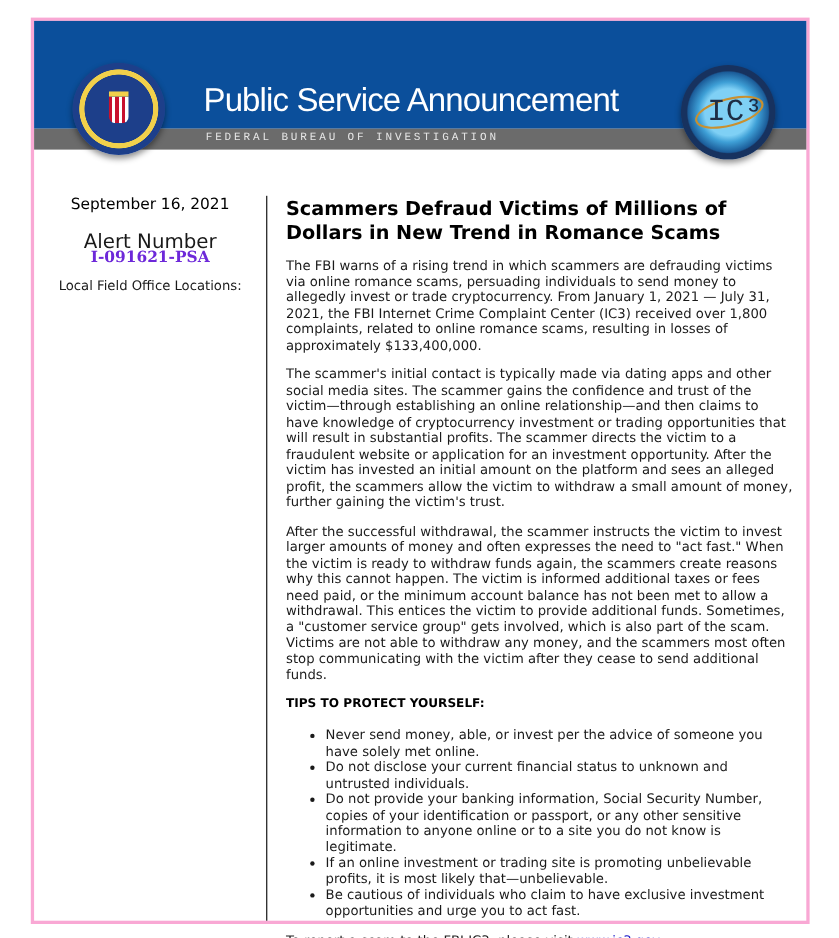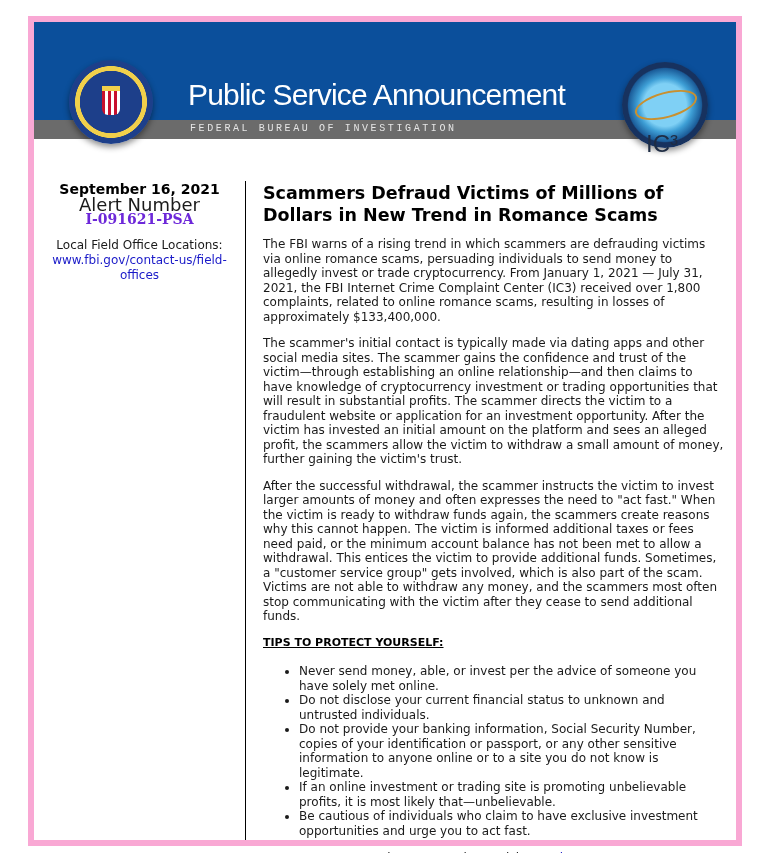--- a/index.html
+++ b/index.html
@@ -1,53 +1,53 @@
 <!DOCTYPE html>
 <html><head>
 <meta charset="utf-8">
 <style>
   html, body { margin: 0; padding: 0; background: #ffffff; }
   body { width: 763px; height: 853px; position: relative; overflow: hidden;
          font-family: "DejaVu Sans", sans-serif; color: #1a1a1a; }
   .frame { position: absolute; left: 28px; top: 16px; width: 702px; height: 818px;
-           border: 6px solid #f9a8d4; box-sizing: content-box; }
+           border: 3px solid #f9a8d4; box-sizing: content-box; }
   .banner { position: absolute; left: 0; top: 0; width: 702px; height: 117px; }
   .banner-blue { position: absolute; left: 0; top: 0; width: 702px; height: 98px; background: #0b4f9b; }
   .banner-gray { position: absolute; left: 0; top: 98px; width: 702px; height: 19px; background: #6b6b6b; }
   .banner-title { position: absolute; left: 154px; top: 56px; font-family: "Liberation Sans", sans-serif;
                   font-size: 30px; color: #ffffff; letter-spacing: -0.8px; white-space: nowrap; }
   .banner-sub { position: absolute; left: 156px; top: 101px; font-family: Liberation Mono, monospace;
                 font-size: 10px; color: #e6e6e6; letter-spacing: 2.6px; white-space: nowrap; }
   .seal { position: absolute; border-radius: 50%; }
   .seal-fbi { left: 35px; top: 38px; width: 84px; height: 84px;
               background: radial-gradient(circle, #1d3f8a 0 52%, #f1d04b 53% 60%, #1d3f8a 61% 80%, #e8b923 81% 100%);
               box-shadow: 0 3px 6px rgba(0,0,0,0.45); }
   .seal-fbi .shield { position: absolute; left: 33px; top: 26px; width: 18px; height: 24px;
                       background: repeating-linear-gradient(90deg, #c8102e 0 3px, #ffffff 3px 6px);
                       border-top: 5px solid #f1d04b; border-radius: 0 0 6px 6px; }
   .seal-ic3 { left: 588px; top: 40px; width: 86px; height: 86px;
               background: radial-gradient(circle, #7fd0f5 0 35%, #3e9fd6 45%, #1b5c99 60%, #17325f 62% 80%, #c9a43b 81% 100%);
               box-shadow: 0 3px 6px rgba(0,0,0,0.45); }
-  .seal-ic3 .ic3-text { position: absolute; left: 24px; top: 28px; font-family: Liberation Sans, sans-serif;
-                        font-size: 24px; color: #1e2c44; margin-top: 40px; }
+  .seal-ic3 .ic3-text { position: absolute; left: 24px; top: 28px; font-family: Liberation Mono, monospace;
+                        font-size: 28px; color: #1e2c44; }
   .seal-ic3 .ring { position: absolute; left: 12px; top: 30px; width: 60px; height: 22px;
                     border: 2px solid #c9902f; border-radius: 50%; transform: rotate(-15deg); }
 
   .sidebar { position: absolute; left: 0; top: 160px; width: 211px; text-align: center; font-size: 12px; line-height: 15px; }
-  .sidebar .date { font-size: 14px; font-weight: bold; color: #000; }
+  .sidebar .date { font-size: 14px; font-weight: normal; color: #000; margin-bottom: 18px; }
   .sidebar .alert-label { font-size: 18px; }
   .sidebar .alert-number { font-family: "DejaVu Serif", serif; font-size: 14px; font-weight: bold; color: #6d28d9; margin-bottom: 11px; }
   .sidebar p { margin: 0 0 11px 0; }
   .sidebar a { color: #1a1ac8; text-decoration: none; }
   .divider { position: absolute; left: 211px; top: 159px; width: 1px; height: 659px; background: #000; }
 
   .main { position: absolute; left: 229px; top: 160px; width: 462px; font-size: 12px; line-height: 14.5px; }
   .main h1 { font-size: 17.5px; line-height: 22px; font-weight: bold; color: #000; margin: 0 0 11px 0; }
   .main p { margin: 0 0 12px 0; }
-  .main .tips-heading { font-weight: bold; color: #000; font-size: 11px; margin: 0 0 14px 0; text-decoration: underline; }
+  .main .tips-heading { font-weight: bold; color: #000; font-size: 11px; margin: 0 0 14px 0; }
   .main ul { margin: 0 0 13px 0; padding-left: 36px; }
   .main li { margin: 0; }
   .main a { color: #1a1ac8; text-decoration: none; }
 </style>
 </head>
 <body>
 
 <div class="frame">
   <div class="banner">
     <div class="banner-blue"></div>
@@ -62,21 +62,20 @@
       <span class="ic3-text">IC³</span>
     </div>
   </div>
 
   <div class="sidebar">
     <div class="date">September 16, 2021</div>
     <div class="alert-label">Alert Number</div>
     <div class="alert-number">I-091621-PSA</div>
     <p>
       <span>Local Field Office Locations:</span><br>
-      <a href="#">www.fbi.gov/contact-us/field-offices</a>
     </p>
   </div>
 
   <div class="divider"></div>
 
   <div class="main">
     <h1>Scammers Defraud Victims of Millions of Dollars in New Trend in Romance Scams</h1>
     <p>The FBI warns of a rising trend in which scammers are defrauding victims via online romance scams, persuading individuals to send money to allegedly invest or trade cryptocurrency. From January 1, 2021 — July 31, 2021, the FBI Internet Crime Complaint Center (IC3) received over 1,800 complaints, related to online romance scams, resulting in losses of approximately $133,400,000.</p>
     <p>The scammer's initial contact is typically made via dating apps and other social media sites. The scammer gains the confidence and trust of the victim—through establishing an online relationship—and then claims to have knowledge of cryptocurrency investment or trading opportunities that will result in substantial profits. The scammer directs the victim to a fraudulent website or application for an investment opportunity. After the victim has invested an initial amount on the platform and sees an alleged profit, the scammers allow the victim to withdraw a small amount of money, further gaining the victim's trust.</p>
     <p>After the successful withdrawal, the scammer instructs the victim to invest larger amounts of money and often expresses the need to "act fast." When the victim is ready to withdraw funds again, the scammers create reasons why this cannot happen. The victim is informed additional taxes or fees need paid, or the minimum account balance has not been met to allow a withdrawal. This entices the victim to provide additional funds. Sometimes, a "customer service group" gets involved, which is also part of the scam. Victims are not able to withdraw any money, and the scammers most often stop communicating with the victim after they cease to send additional funds.</p>

